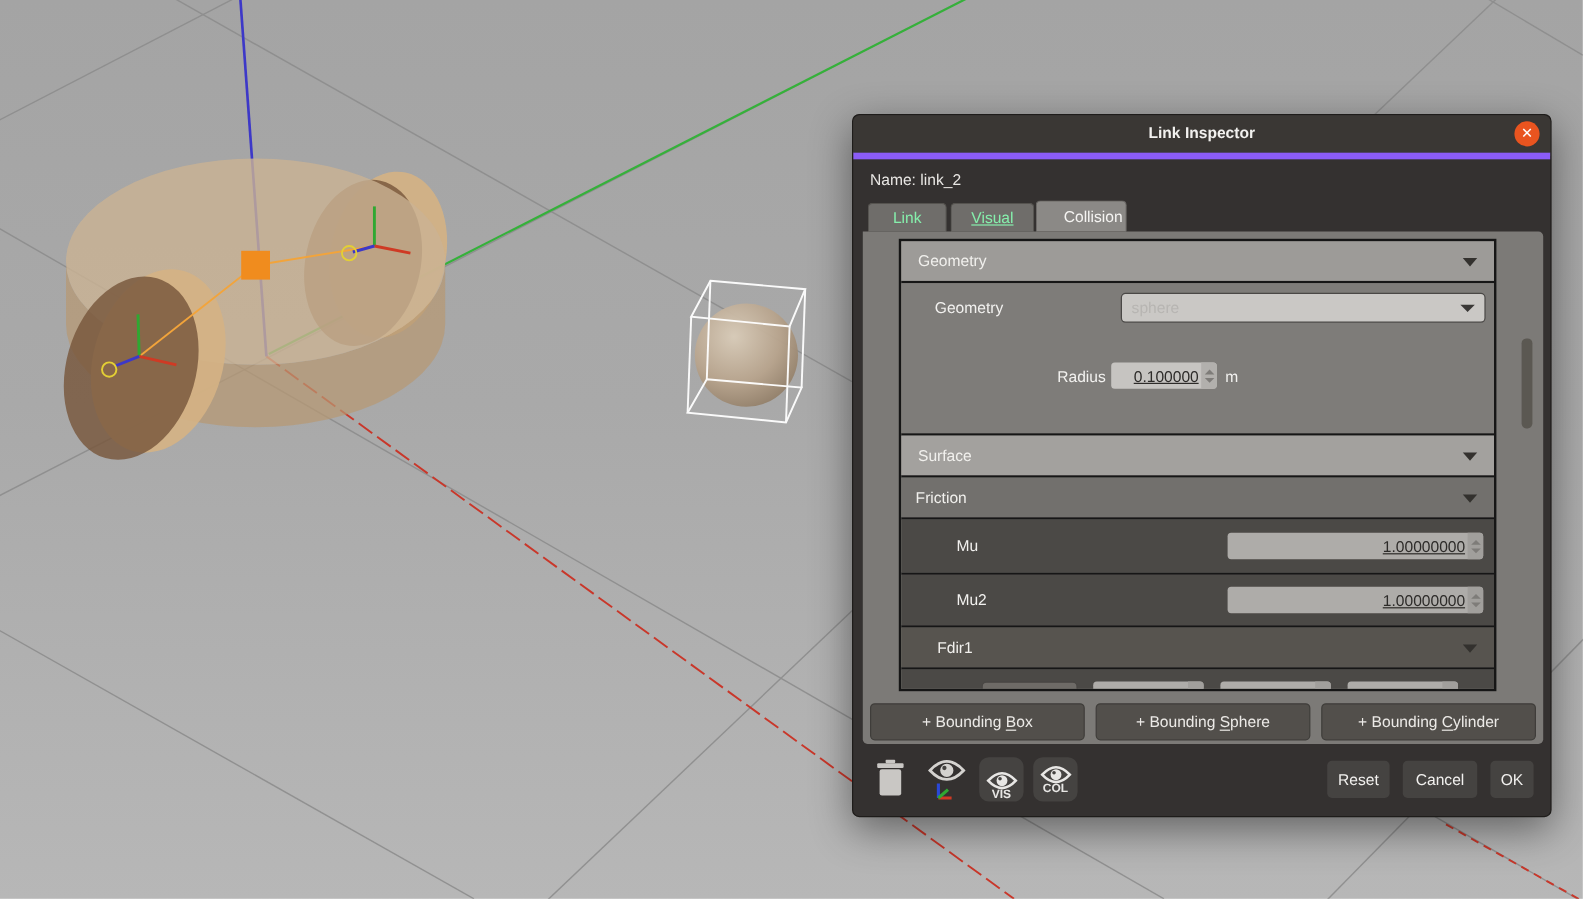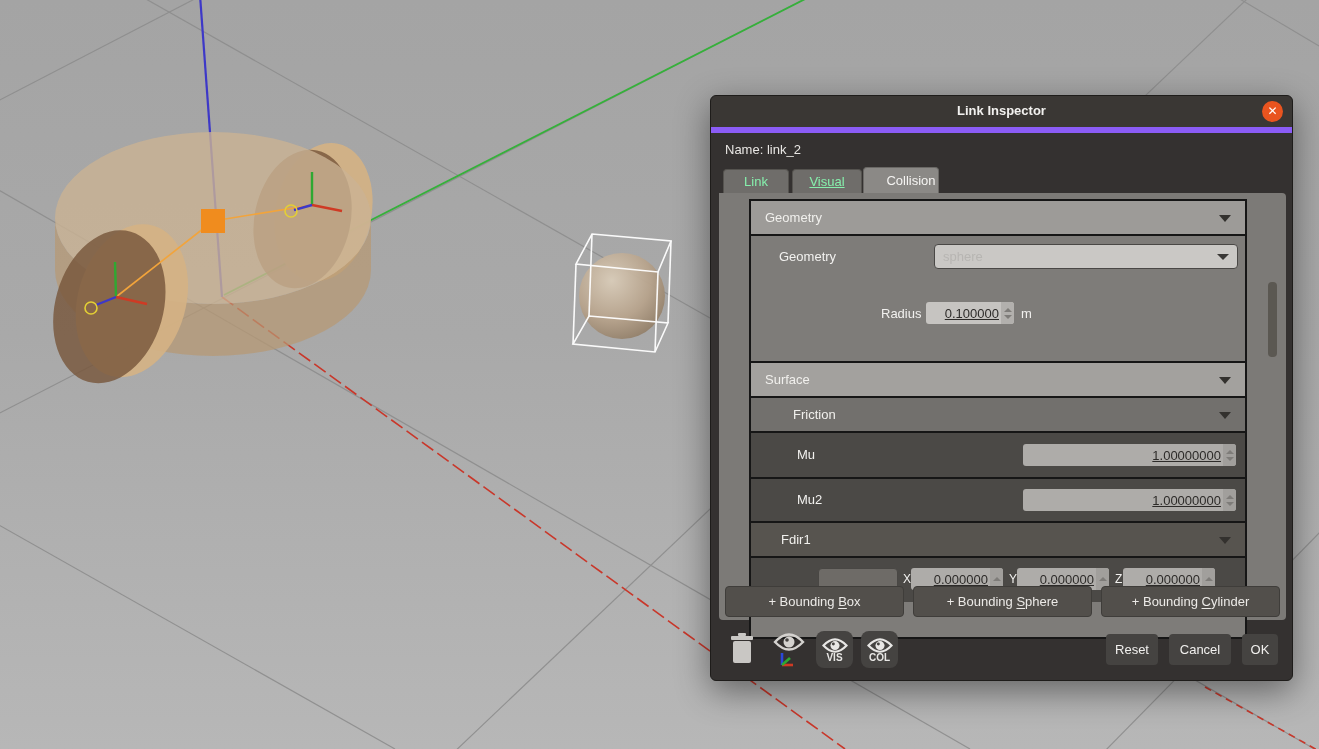--- a/index.html
+++ b/index.html
@@ -20,30 +20,30 @@
     background:#e9541f;color:#fff;font-size:12px;font-weight:bold;text-align:center;
     line-height:21px;cursor:default;}
   .namerow{position:absolute;left:14px;top:46px;color:#e9e7e4;}
   .tab{position:absolute;top:73px;height:24px;background:#6f6d6a;color:#86efac;
     text-align:center;line-height:24px;border-radius:4px 4px 0 0;border:1px solid #55534f;
     border-bottom:none;box-sizing:border-box;}
   .tab.sel{top:71px;height:26px;line-height:26px;background:#8b8986;color:#f5f4f2;
     border-color:#6a6865;}
   .pane{position:absolute;left:8px;top:97px;width:567px;height:427px;background:#7c7a77;
     border-radius:0 4px 4px 4px;}
-  .viewport{position:absolute;left:30px;top:6px;width:498px;height:440px;
+  .viewport{position:absolute;left:30px;top:6px;width:498px;height:377px;
     border:2px solid #161616;box-sizing:border-box;overflow:hidden;background:#7e7c79;}
   .row{position:relative;width:100%;box-sizing:border-box;}
   .sep{height:2px;background:#161616;}
   .hdr{height:33px;line-height:33px;padding-left:14px;color:#f1f0ed;}
   .hdr .chev{position:absolute;right:14px;top:14px;width:0;height:0;
     border-left:6px solid transparent;border-right:6px solid transparent;
     border-top:7px solid #33312e;}
   .hdr1{background:#9d9b98;}
-  .hdr2{background:#72706d;padding-left:42px;}
+  .hdr2{background:#72706d;padding-left:12px;}
   .hdr3{background:#57544f;padding-left:30px;}
   .panel{background:#7e7c79;height:125px;}
   .darkrow{background:#4b4946;}
   .flabel{position:absolute;color:#f2f1ef;}
   .combo{position:absolute;background:#cac8c5;border:1px solid #4a4846;border-radius:4px;
     color:#b7b5b2;box-sizing:border-box;padding-left:8px;}
   .combo .chev{position:absolute;right:8px;top:9px;width:0;height:0;
     border-left:6px solid transparent;border-right:6px solid transparent;
     border-top:6px solid #3a3836;}
   .spin{position:absolute;background:#c3c1be;border-radius:3px;display:flex;
@@ -293,21 +293,21 @@
   <div class="icon" style="left:61px;top:536px;">
     <svg width="34" height="36" viewBox="0 0 34 36">
       <path d="M3,10 Q17,-5 31,10 Q17,25 3,10 Z" fill="none" stroke="#d4d2cf" stroke-width="2.4"></path>
       <circle cx="17" cy="10" r="5.5" fill="#d4d2cf"></circle>
       <circle cx="15" cy="8" r="1.8" fill="#454341"></circle>
       <line x1="10" y1="21" x2="10" y2="33" stroke="#2a48d8" stroke-width="2.6"></line>
       <line x1="10" y1="33" x2="21" y2="33" stroke="#cf3a24" stroke-width="2.6"></line>
       <line x1="10" y1="33" x2="18" y2="26" stroke="#2fa832" stroke-width="2.6"></line>
     </svg>
   </div>
-  <div class="toolbtn" style="left:105px;">
+  <div class="toolbtn" style="left:105px;justify-content:flex-end;">
     <svg width="28" height="18" viewBox="0 0 34 21">
       <path d="M3,10 Q17,-5 31,10 Q17,25 3,10 Z" fill="none" stroke="#e8e7e5" stroke-width="2.6"></path>
       <circle cx="17" cy="10" r="5.5" fill="#e8e7e5"></circle>
       <circle cx="15" cy="8" r="1.8" fill="#454341"></circle>
     </svg>
     <span class="lbl">VIS</span>
   </div>
   <div class="toolbtn" style="left:150px;">
     <svg width="28" height="18" viewBox="0 0 34 21">
       <path d="M3,10 Q17,-5 31,10 Q17,25 3,10 Z" fill="none" stroke="#e8e7e5" stroke-width="2.6"></path>

